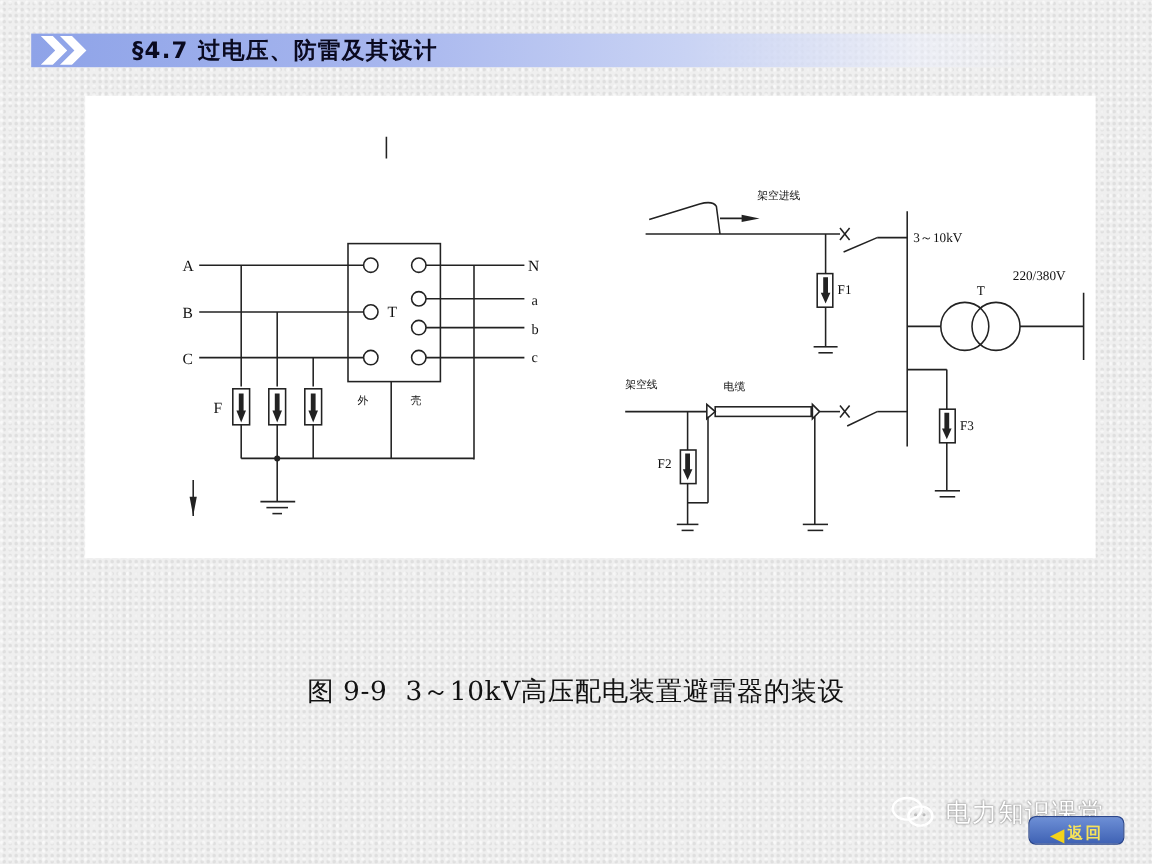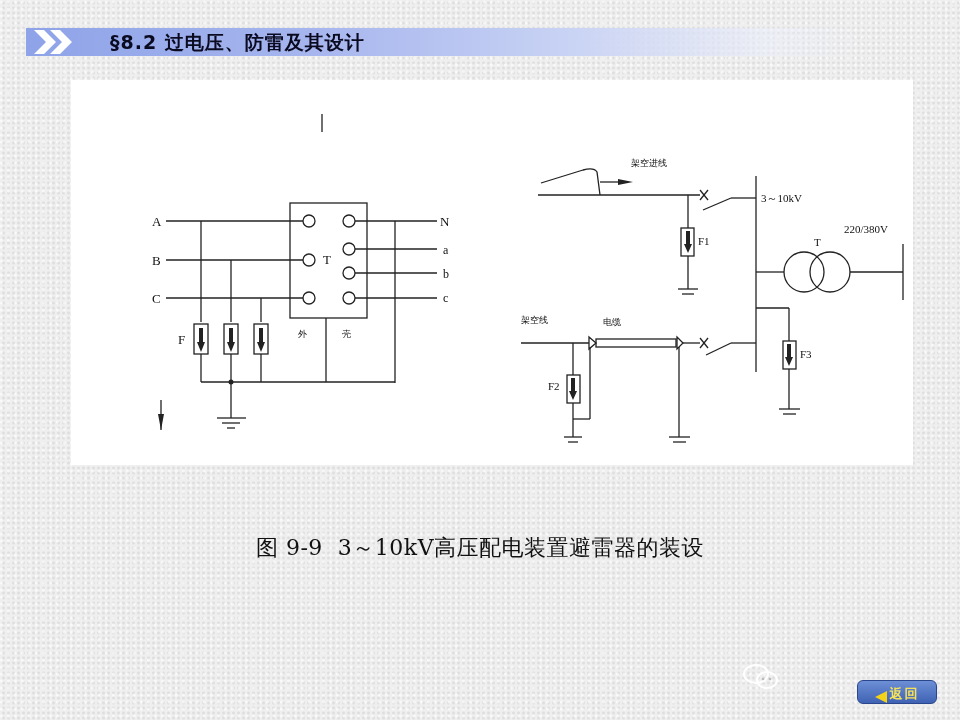--- a/index.html
+++ b/index.html
@@ -22,21 +22,21 @@
     font-family:"DejaVu Sans", sans-serif; font-size:19px; font-weight:bold;
     color:#0a0a20; letter-spacing:1px; white-space:nowrap; line-height:24px;
   }
   .panel {
     position:absolute; left:71px; top:80px; width:842px; height:385px;
     background:#ffffff;
   }
   .panel svg { position:absolute; left:0; top:0; }
   .lbl { font-family:"Liberation Serif", serif; fill:#111; }
   .caption {
-    position:absolute; left:0; width:960px; top:533px; text-align:center;
+    position:absolute; left:0; width:960px; top:561px; text-align:center;
     font-family:"DejaVu Serif", serif; font-size:22px; color:#111;
     letter-spacing:0.5px; white-space:pre;
   }
   .watermark {
     position:absolute; left:742px; top:660px; height:34px;
     display:flex; align-items:center; gap:8px;
   }
   .wm-text {
     font-family:"DejaVu Sans", sans-serif; font-size:21px; color:#fff;
     text-shadow:0 0 2px #888, 0 0 1px #777;
@@ -54,21 +54,21 @@
 </style>
 </head>
 <body>
 
 <div class="header-bar">
   <svg class="header-chevrons" viewBox="0 0 46 28">
     <polygon points="2,2 12,2 24,14 12,26 2,26 14,14" fill="#ffffff"></polygon>
     <polygon points="18,2 28,2 40,14 28,26 18,26 30,14" fill="#ffffff"></polygon>
   </svg>
 </div>
-<div class="header-title">§8.2 过电压、防雷及其设计</div>
+<div class="header-title">§4.7 过电压、防雷及其设计</div>
 
 <div class="panel">
   <svg width="842" height="385" viewBox="71 80 842 385">
     <g stroke="#222" stroke-width="1.3" fill="none">
 
       <line x1="322" y1="114" x2="322" y2="132"></line>
 
       <line x1="166" y1="221" x2="303" y2="221"></line>
       <line x1="166" y1="260" x2="303" y2="260"></line>
       <line x1="166" y1="298" x2="303" y2="298"></line>
@@ -207,18 +207,19 @@
 
 <div class="caption">图 9-9  3～10kV高压配电装置避雷器的装设</div>
 
 <div class="watermark">
   <svg width="38" height="30" viewBox="0 0 38 30">
     <ellipse cx="14" cy="12" rx="12" ry="9" fill="none" stroke="#fff" stroke-width="2"></ellipse>
     <ellipse cx="25" cy="18" rx="10" ry="8" fill="none" stroke="#fff" stroke-width="2"></ellipse>
     <circle cx="21" cy="17" r="1.3" fill="#bbb"></circle>
     <circle cx="28" cy="17" r="1.3" fill="#bbb"></circle>
   </svg>
+  <span class="wm-text">电力知识课堂</span>
 </div>
 
 <div class="return-btn">
   <span class="tri"></span>
   <span class="rt">返回</span>
 </div>
 
 </body></html>

